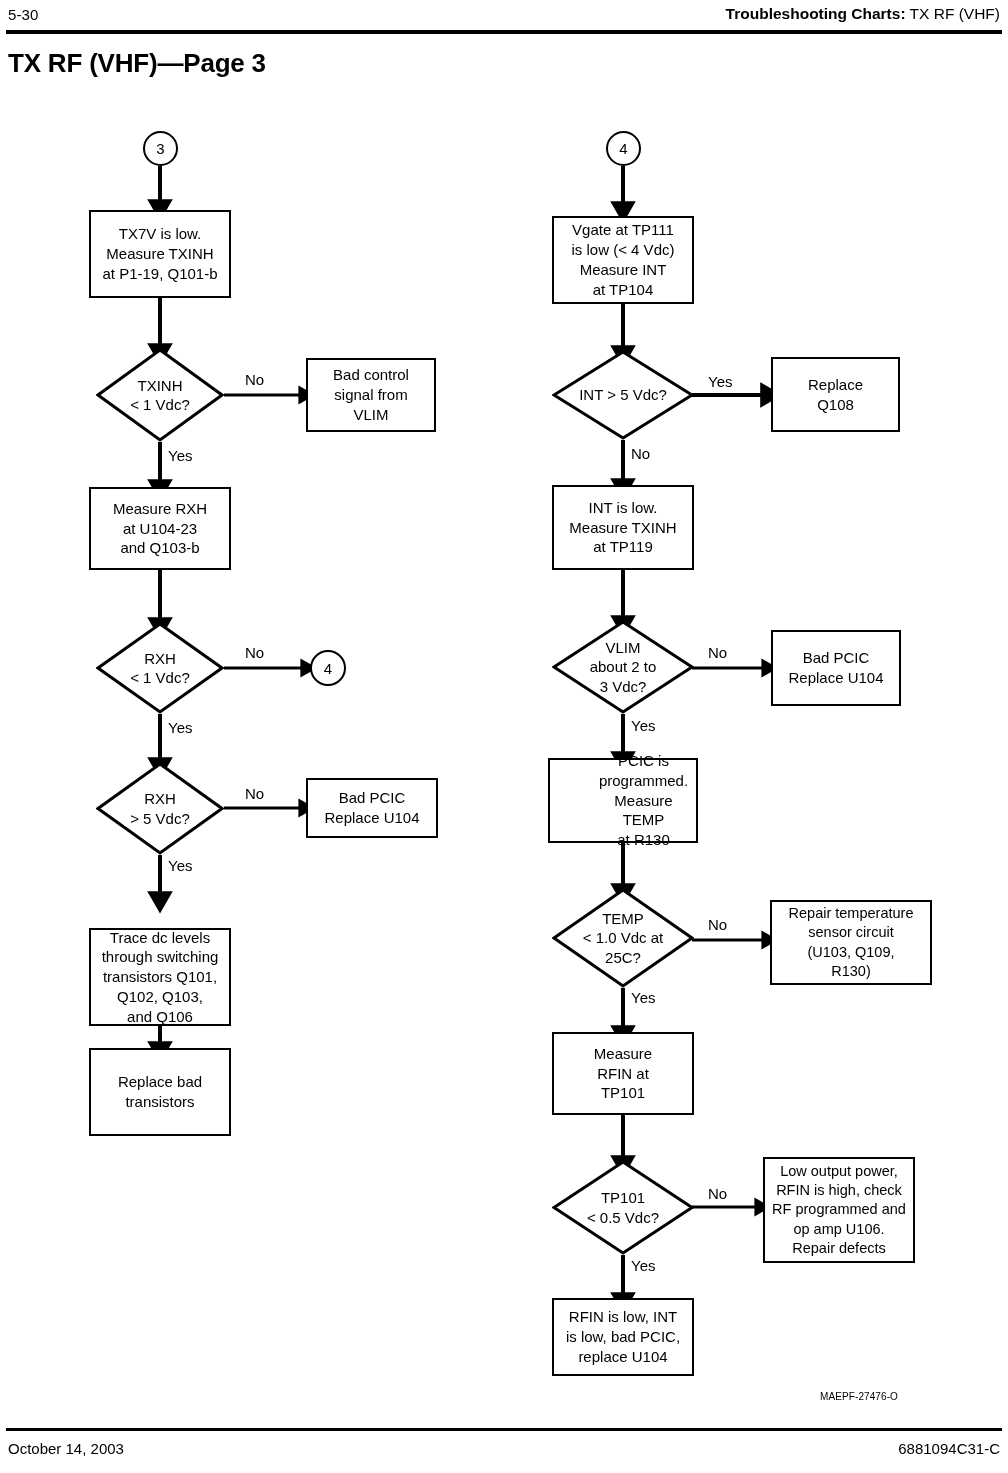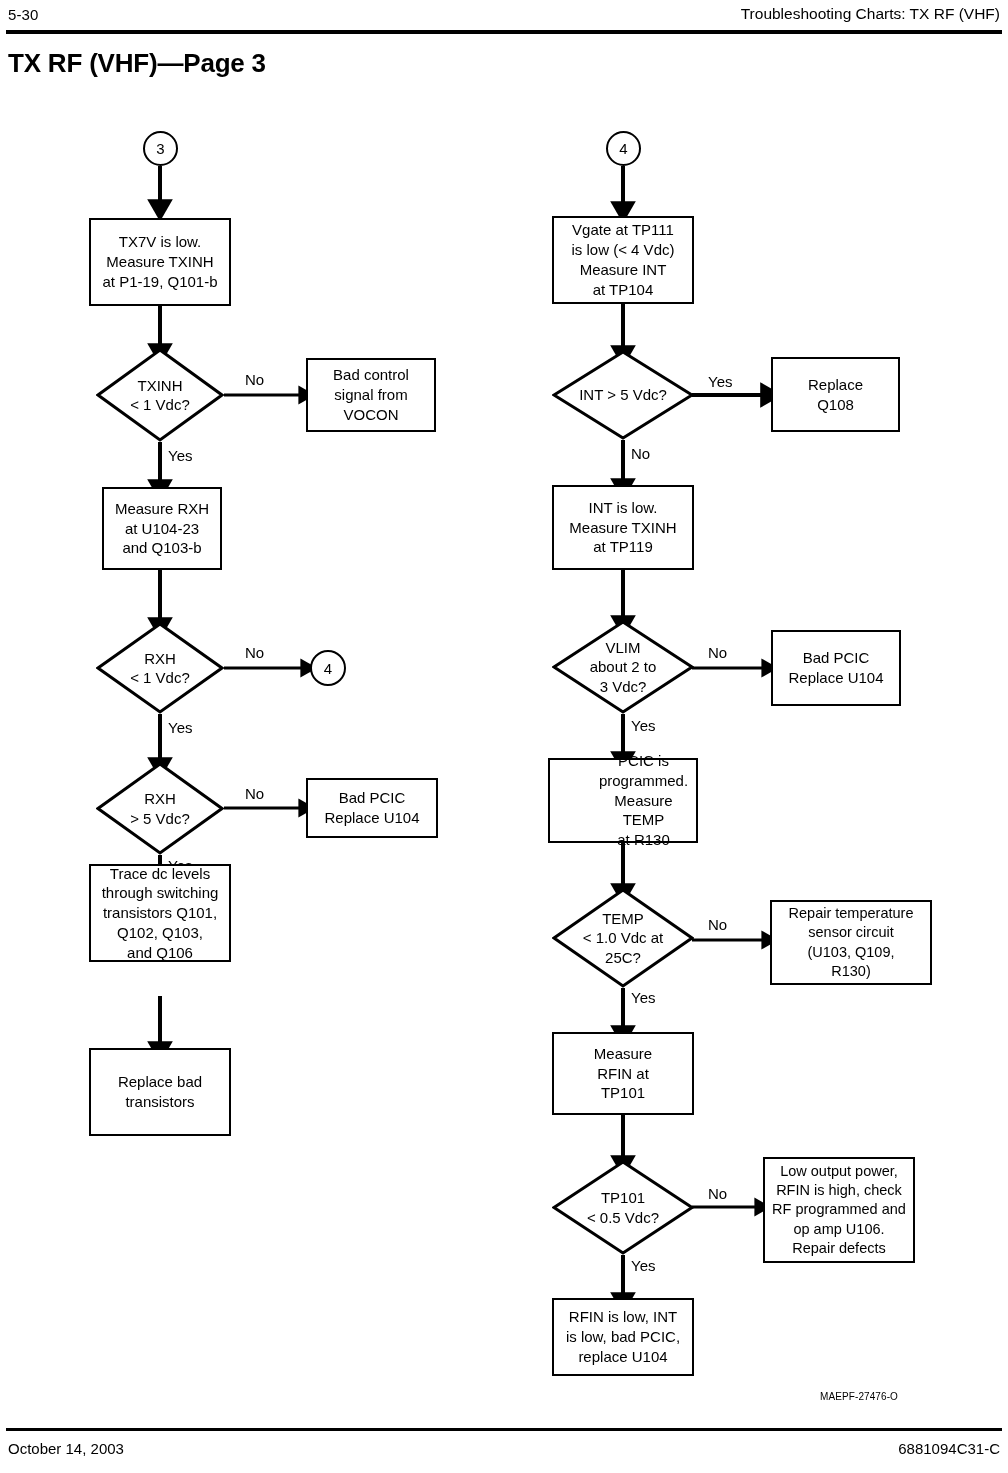--- a/index.html
+++ b/index.html
@@ -27,21 +27,21 @@
     font-size: 15px;
     letter-spacing: .1px;
   }
   .hdr-right {
     position: absolute;
     right: 8px;
     top: 5px;
     font-size: 15.5px;
     white-space: nowrap;
   }
-  .hdr-right b { font-weight: normal; }
+  .hdr-right b { font-weight: bold; }
   .hdr-rule {
     position: absolute;
     left: 6px;
     top: 30px;
     width: 996px;
     height: 4px;
     background: #000000;
   }
   .page-title {
     position: absolute;
@@ -210,38 +210,38 @@
 
     <line x1="623" y1="1115" x2="623" y2="1160" stroke="#000" stroke-width="4" marker-end="url(#ah)"></line>
 
     <line x1="692" y1="1207" x2="758" y2="1207" stroke="#000" stroke-width="3" marker-end="url(#ah)"></line>
 
     <line x1="623" y1="1255" x2="623" y2="1297" stroke="#000" stroke-width="4" marker-end="url(#ah)"></line>
   </svg>
 
   <div class="conn" style="left:143px; top:131px; width:35px; height:35px;">3</div>
 
-  <div class="node" style="left:89px; top:210px; width:142px; height:88px;margin-top:8px;">TX7V is low.
+  <div class="node" style="left:89px; top:210px; width:142px; height:88px;">TX7V is low.
 Measure TXINH
 at P1-19, Q101-b</div>
 
   <div class="diamond-wrap" style="left:96px; top:348px; width:128px; height:94px;">
     <svg width="128" height="94">
         <polygon points="64,2 126,47 64,92 2,47" fill="#fff" stroke="#000" stroke-width="3"></polygon>
       </svg>
     <div class="diamond-label">TXINH
 &lt; 1 Vdc?</div>
   </div>
   <div class="edge-label" style="left:245px; top:372px;">No</div>
   <div class="node" style="left:306px; top:358px; width:130px; height:74px;">Bad control
 signal from
-VOCON</div>
+VLIM</div>
   <div class="edge-label" style="left:168px; top:448px;">Yes</div>
 
-  <div class="node" style="left:102px; top:487px; width:120px; height:83px;">Measure RXH
+  <div class="node" style="left:89px; top:487px; width:142px; height:83px;">Measure RXH
 at U104-23
 and Q103-b</div>
 
   <div class="diamond-wrap" style="left:96px; top:622px; width:128px; height:92px;">
     <svg width="128" height="92">
         <polygon points="64,2 126,46 64,90 2,46" fill="#fff" stroke="#000" stroke-width="3"></polygon>
       </svg>
     <div class="diamond-label">RXH
 &lt; 1 Vdc?</div>
   </div>
@@ -254,21 +254,21 @@
         <polygon points="64,2 126,46.5 64,91 2,46.5" fill="#fff" stroke="#000" stroke-width="3"></polygon>
       </svg>
     <div class="diamond-label">RXH
 &gt; 5 Vdc?</div>
   </div>
   <div class="edge-label" style="left:245px; top:786px;">No</div>
   <div class="node" style="left:306px; top:778px; width:132px; height:60px;">Bad PCIC
 Replace U104</div>
   <div class="edge-label" style="left:168px; top:858px;">Yes</div>
 
-  <div class="node" style="left:89px; top:864px; width:142px; height:98px;">Trace dc levels
+  <div class="node" style="left:89px; top:928px; width:142px; height:98px;">Trace dc levels
 through switching
 transistors Q101,
 Q102, Q103,
 and Q106</div>
 
   <div class="node" style="left:89px; top:1048px; width:142px; height:88px;">Replace bad
 transistors</div>
 
   <div class="conn" style="left:606px; top:131px; width:35px; height:35px;">4</div>
 

